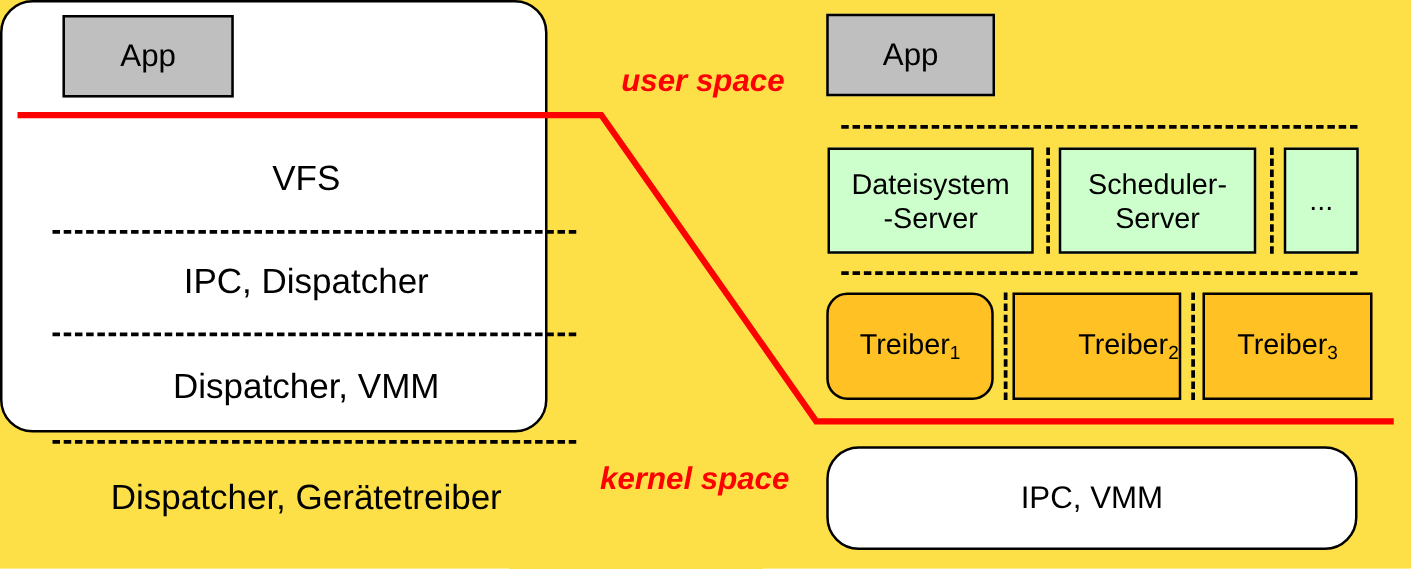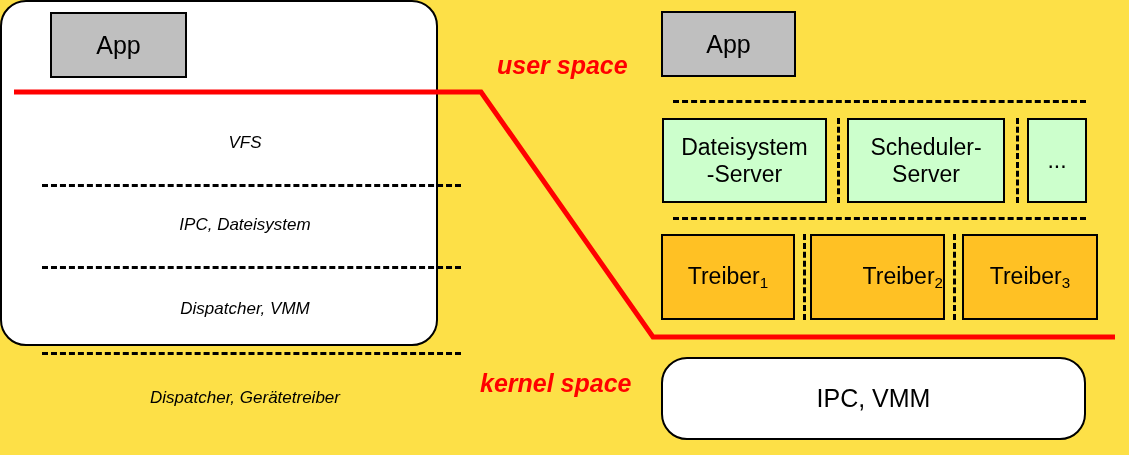--- a/index.html
+++ b/index.html
@@ -50,24 +50,23 @@
     background: #ffffff;
     align-items: center;
   }
 
   
   .layer-row {
     position: absolute;
     display: flex;
     align-items: center;
     justify-content: center;
-    font-size: 17px;
+    font-size: 28px;
     color: #000000;
     white-space: nowrap;
-    font-style: italic;
   }
 
   
   .hdash {
     position: absolute;
     border-top: 3px dashed #000000;
     height: 0;
   }
   .vdash {
     position: absolute;
@@ -115,21 +114,21 @@
 
   <div class="round-box" style="left:28px; top:101px; width:434px; height:342px;"></div>
 
   <div class="layer-row" style="left:28px; top:101px; width:434px; height:83px;">
     <span>VFS</span>
   </div>
 
   <div class="hdash" style="left:42px; top:184px; width:419px;"></div>
 
   <div class="layer-row" style="left:28px; top:184px; width:434px; height:82px;">
-    <span>IPC, Dateisystem</span>
+    <span>IPC, Dispatcher</span>
   </div>
 
   <div class="hdash" style="left:42px; top:266px; width:419px;"></div>
 
   <div class="layer-row" style="left:28px; top:266px; width:434px; height:86px;">
     <span>Dispatcher, VMM</span>
   </div>
 
   <div class="hdash" style="left:42px; top:352px; width:419px;"></div>
 
@@ -160,21 +159,21 @@
   </div>
 
   <div class="vdash" style="left:1016px; top:118px; height:85px;"></div>
 
   <div class="box green-box" style="left:1027px; top:118px; width:60px; height:85px;">
     <span>...</span>
   </div>
 
   <div class="hdash" style="left:673px; top:217px; width:413px;"></div>
 
-  <div class="box orange-box" style="left:661px; top:234px; width:134px; height:86px;">
+  <div class="box orange-box" style="left:661px; top:234px; width:134px; height:86px;border-radius:17px;">
     <span><span>Treiber</span><sub>1</sub></span>
   </div>
 
   <div class="vdash" style="left:803px; top:234px; height:86px;"></div>
 
   <div class="box orange-box" style="left:810px; top:234px; width:135px; height:86px;justify-content:flex-end;">
     <span><span>Treiber</span><sub>2</sub></span>
   </div>
 
   <div class="vdash" style="left:953px; top:234px; height:86px;"></div>

